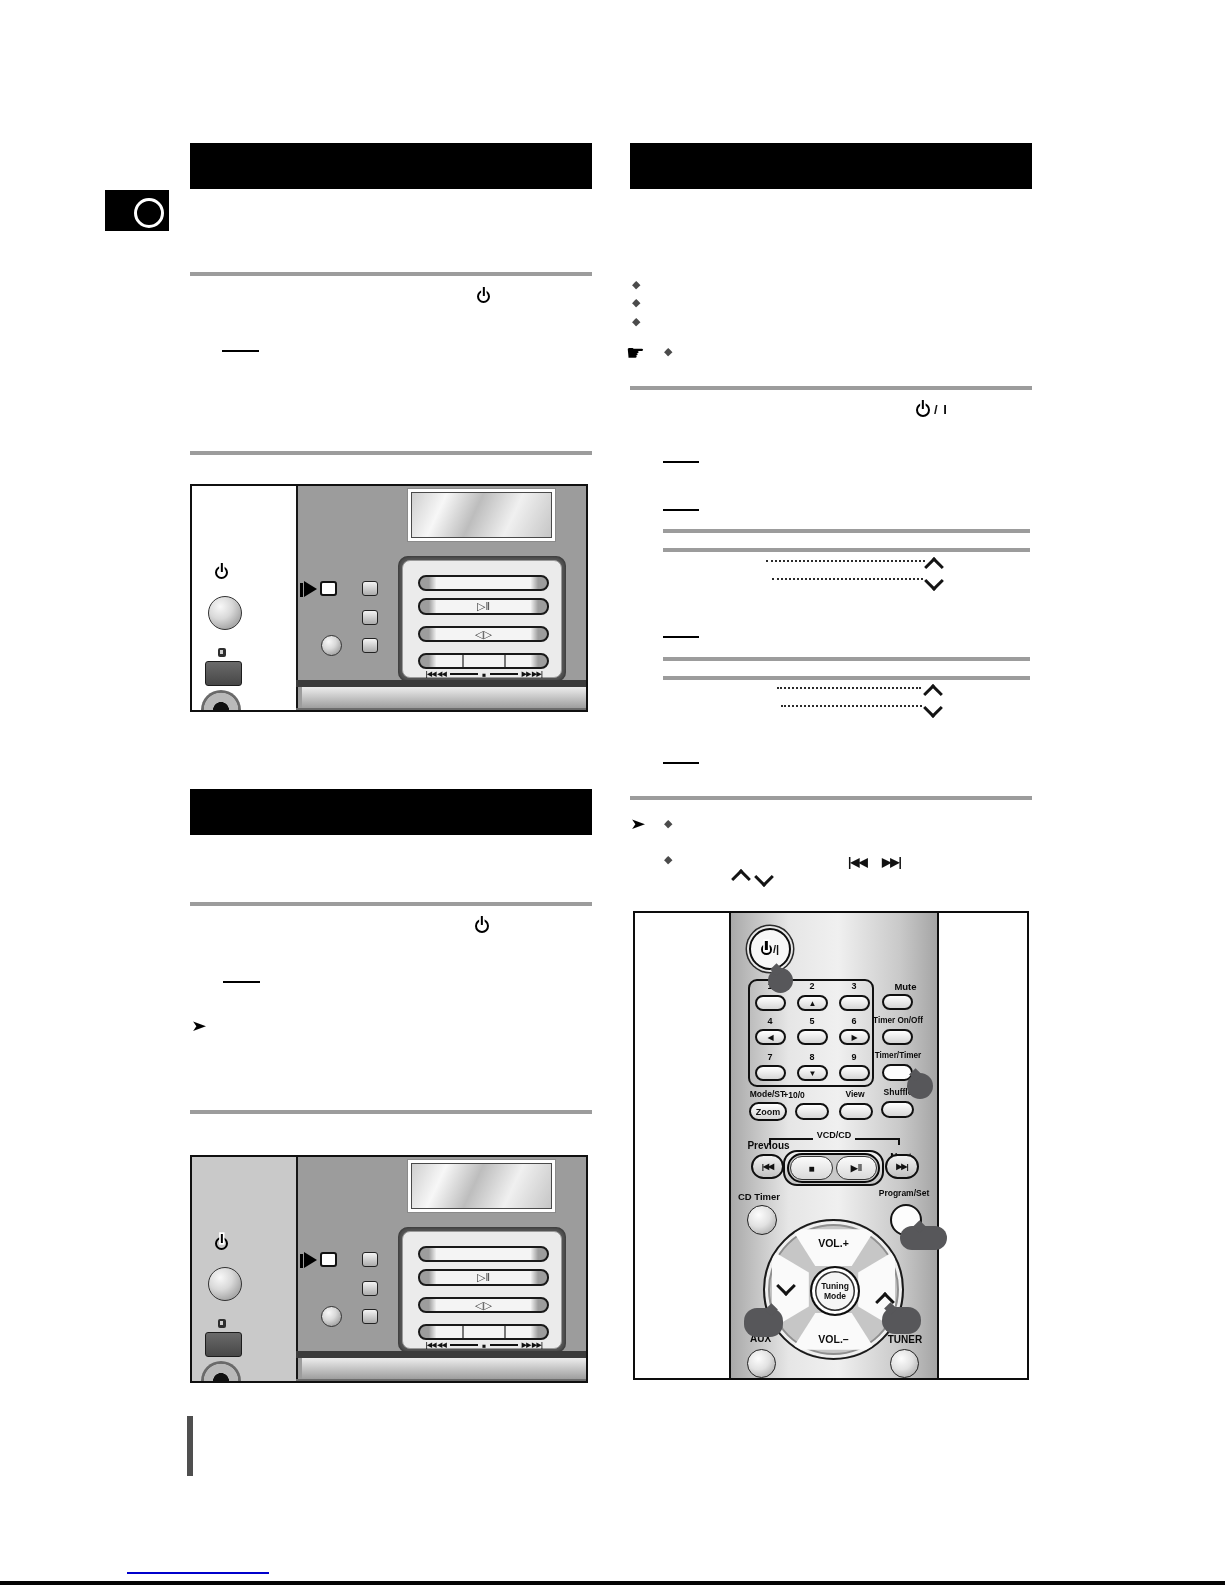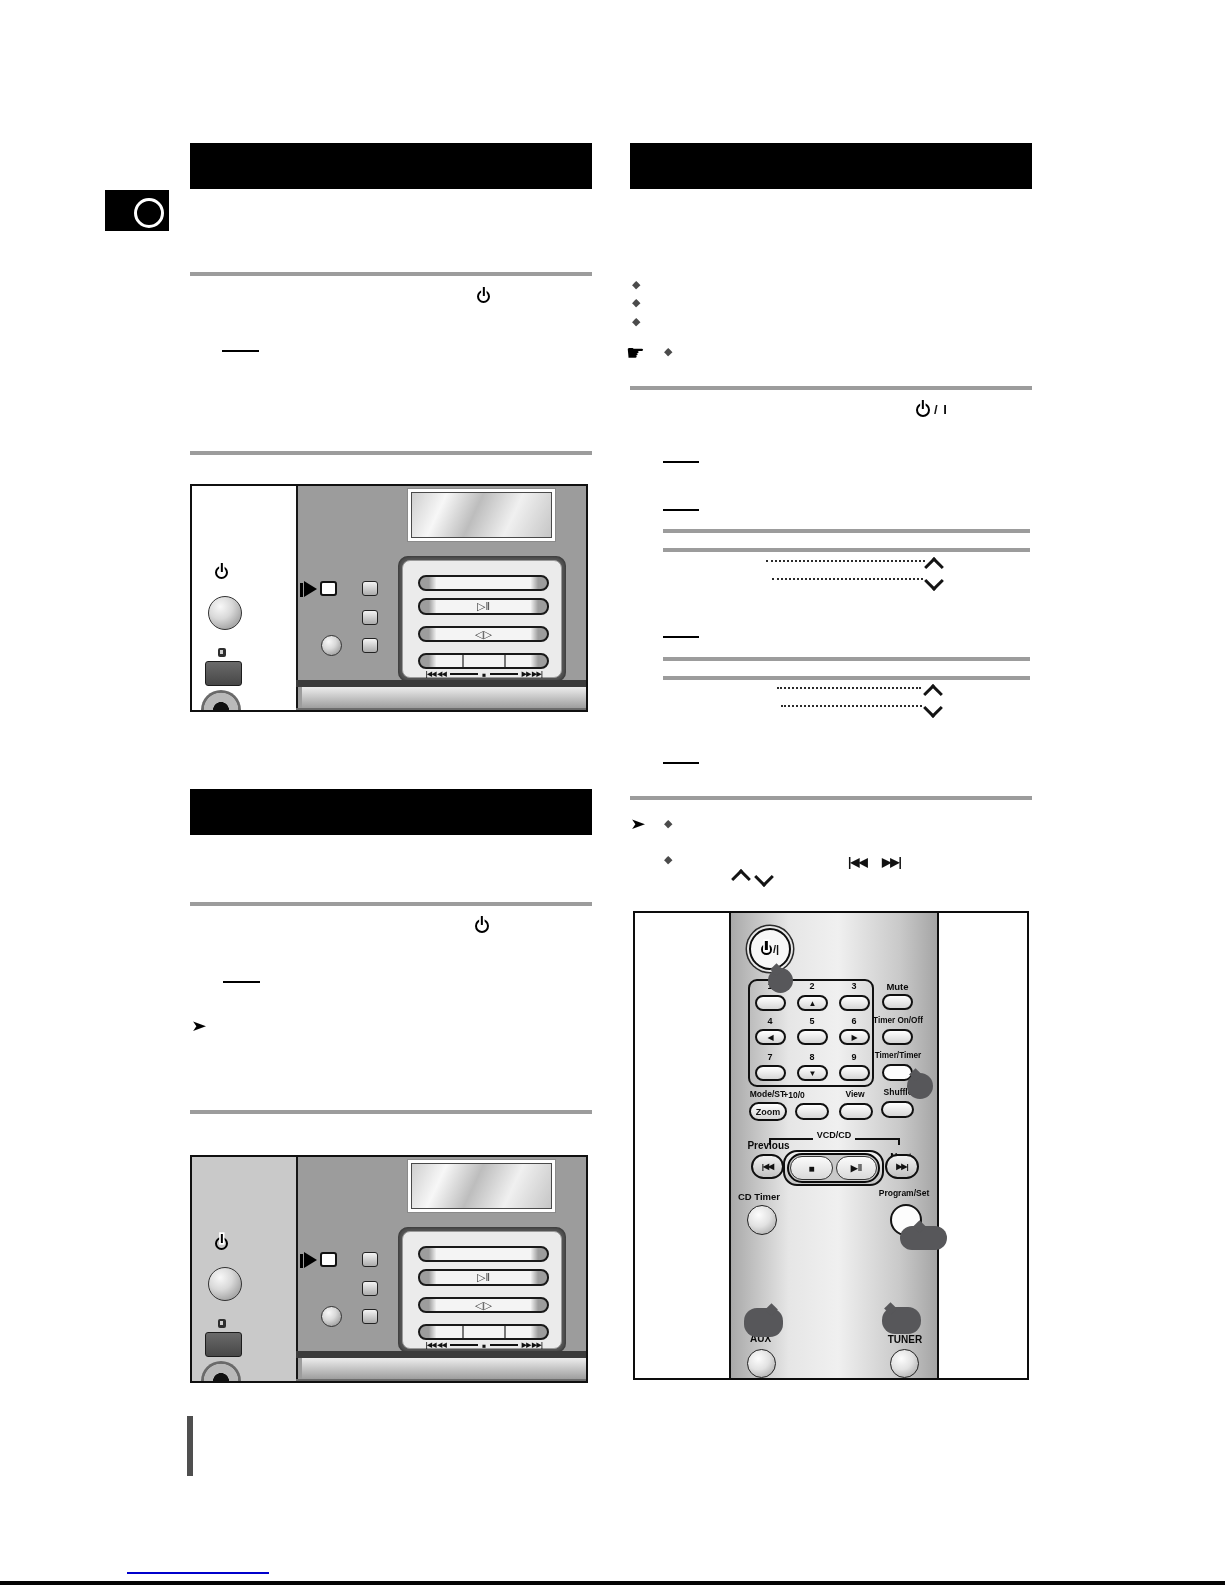--- a/index.html
+++ b/index.html
@@ -314,21 +314,21 @@
       </div>
     <span class="abs rlabel" style="left:120px;top:140px;width:30px;font-size:9px;">7</span>
     <span class="abs rlabel" style="left:162px;top:140px;width:30px;font-size:9px;">8</span>
     <span class="abs rlabel" style="left:204px;top:140px;width:30px;font-size:9px;">9</span>
     <div class="abs oval" style="left:120px;top:152px;width:31px;height:16px;"></div>
     <div class="abs oval" style="left:162px;top:152px;width:31px;height:16px;font-size:8px;">
         <span>▼</span>
       </div>
     <div class="abs oval" style="left:204px;top:152px;width:31px;height:16px;"></div>
 
-    <span class="abs rlabel" style="left:240px;top:69px;width:45px;font-size:9.5px;">Mute</span>
+    <span class="abs rlabel" style="left:248px;top:69px;width:45px;font-size:9.5px;">Mute</span>
     <div class="abs oval" style="left:247px;top:81px;width:31px;height:16px;"></div>
     <span class="abs rlabel" style="left:237px;top:104px;width:52px;font-size:8.2px;">Timer On/Off</span>
     <div class="abs oval" style="left:247px;top:116px;width:31px;height:16px;"></div>
     <span class="abs rlabel" style="left:237px;top:139px;width:52px;font-size:8.2px;">Timer/Timer</span>
     <div class="abs oval" style="left:247px;top:151px;width:31px;height:17px;background:#fdfdfd;"></div>
     <div class="abs co tail-tl" style="left:272px;top:160px;width:26px;height:26px;"></div>
 
     <span class="abs rlabel" style="left:110px;top:177px;width:45px;font-size:8.5px;">Mode/ST</span>
     <span class="abs rlabel" style="left:141px;top:178px;width:36px;font-size:8.5px;">+10/0</span>
     <span class="abs rlabel" style="left:202px;top:177px;width:36px;font-size:8.5px;">View</span>
@@ -362,20 +362,34 @@
     <div class="abs tova" style="left:250px;top:241px;width:34px;height:25px;font-size:8px;font-weight:bold;letter-spacing:-1px;">
         <span>▶▶|</span>
       </div>
 
     <span class="abs rlabel" style="left:94px;top:279px;width:60px;font-size:9.5px;">CD Timer</span>
     <div class="abs rnd" style="left:112px;top:292px;width:28px;height:28px;"></div>
     <span class="abs rlabel" style="left:239px;top:276px;width:60px;font-size:8.5px;">Program/Set</span>
     <div class="abs rndwhite" style="left:255px;top:291px;width:28px;height:28px;"></div>
     <div class="abs co pill tail-t" style="left:265px;top:313px;width:47px;height:24px;"></div>
 
+    <div class="abs pad" style="left:128px;top:306px;width:137px;height:137px;">
+      <div class="wedge wt"></div>
+      <div class="wedge wb"></div>
+      <div class="wedge wl"></div>
+      <div class="wedge wr"></div>
+      <span class="abs rlabel" style="left:0;right:0;top:17px;font-size:10.5px;">VOL.+</span>
+      <span class="abs rlabel" style="left:0;right:0;bottom:14px;font-size:10.5px;">VOL.–</span>
+      <div class="abs chev chev-down" style="left:14px;top:58px;"></div>
+      <div class="abs chev chev-up" style="left:113px;top:74px;"></div>
+      <div class="abs tunebtn" style="left:45px;top:45px;width:46px;height:46px;">
+        <span style="font-size:8.5px;font-weight:bold;">Tuning</span>
+        <span style="font-size:8.5px;font-weight:bold;">Mode</span>
+      </div>
+    </div>
     <div class="abs co pill tail-tr" style="left:109px;top:395px;width:39px;height:29px;"></div>
     <div class="abs co pill tail-tl" style="left:247px;top:394px;width:39px;height:27px;"></div>
 
     <span class="abs rlabel" style="left:103px;top:421px;width:45px;font-size:10px;">AUX</span>
     <div class="abs rnd" style="left:112px;top:436px;width:27px;height:27px;"></div>
     <span class="abs rlabel" style="left:246px;top:422px;width:48px;font-size:10px;">TUNER</span>
     <div class="abs rnd" style="left:255px;top:436px;width:27px;height:27px;"></div>
   </div>
 
 </div>

